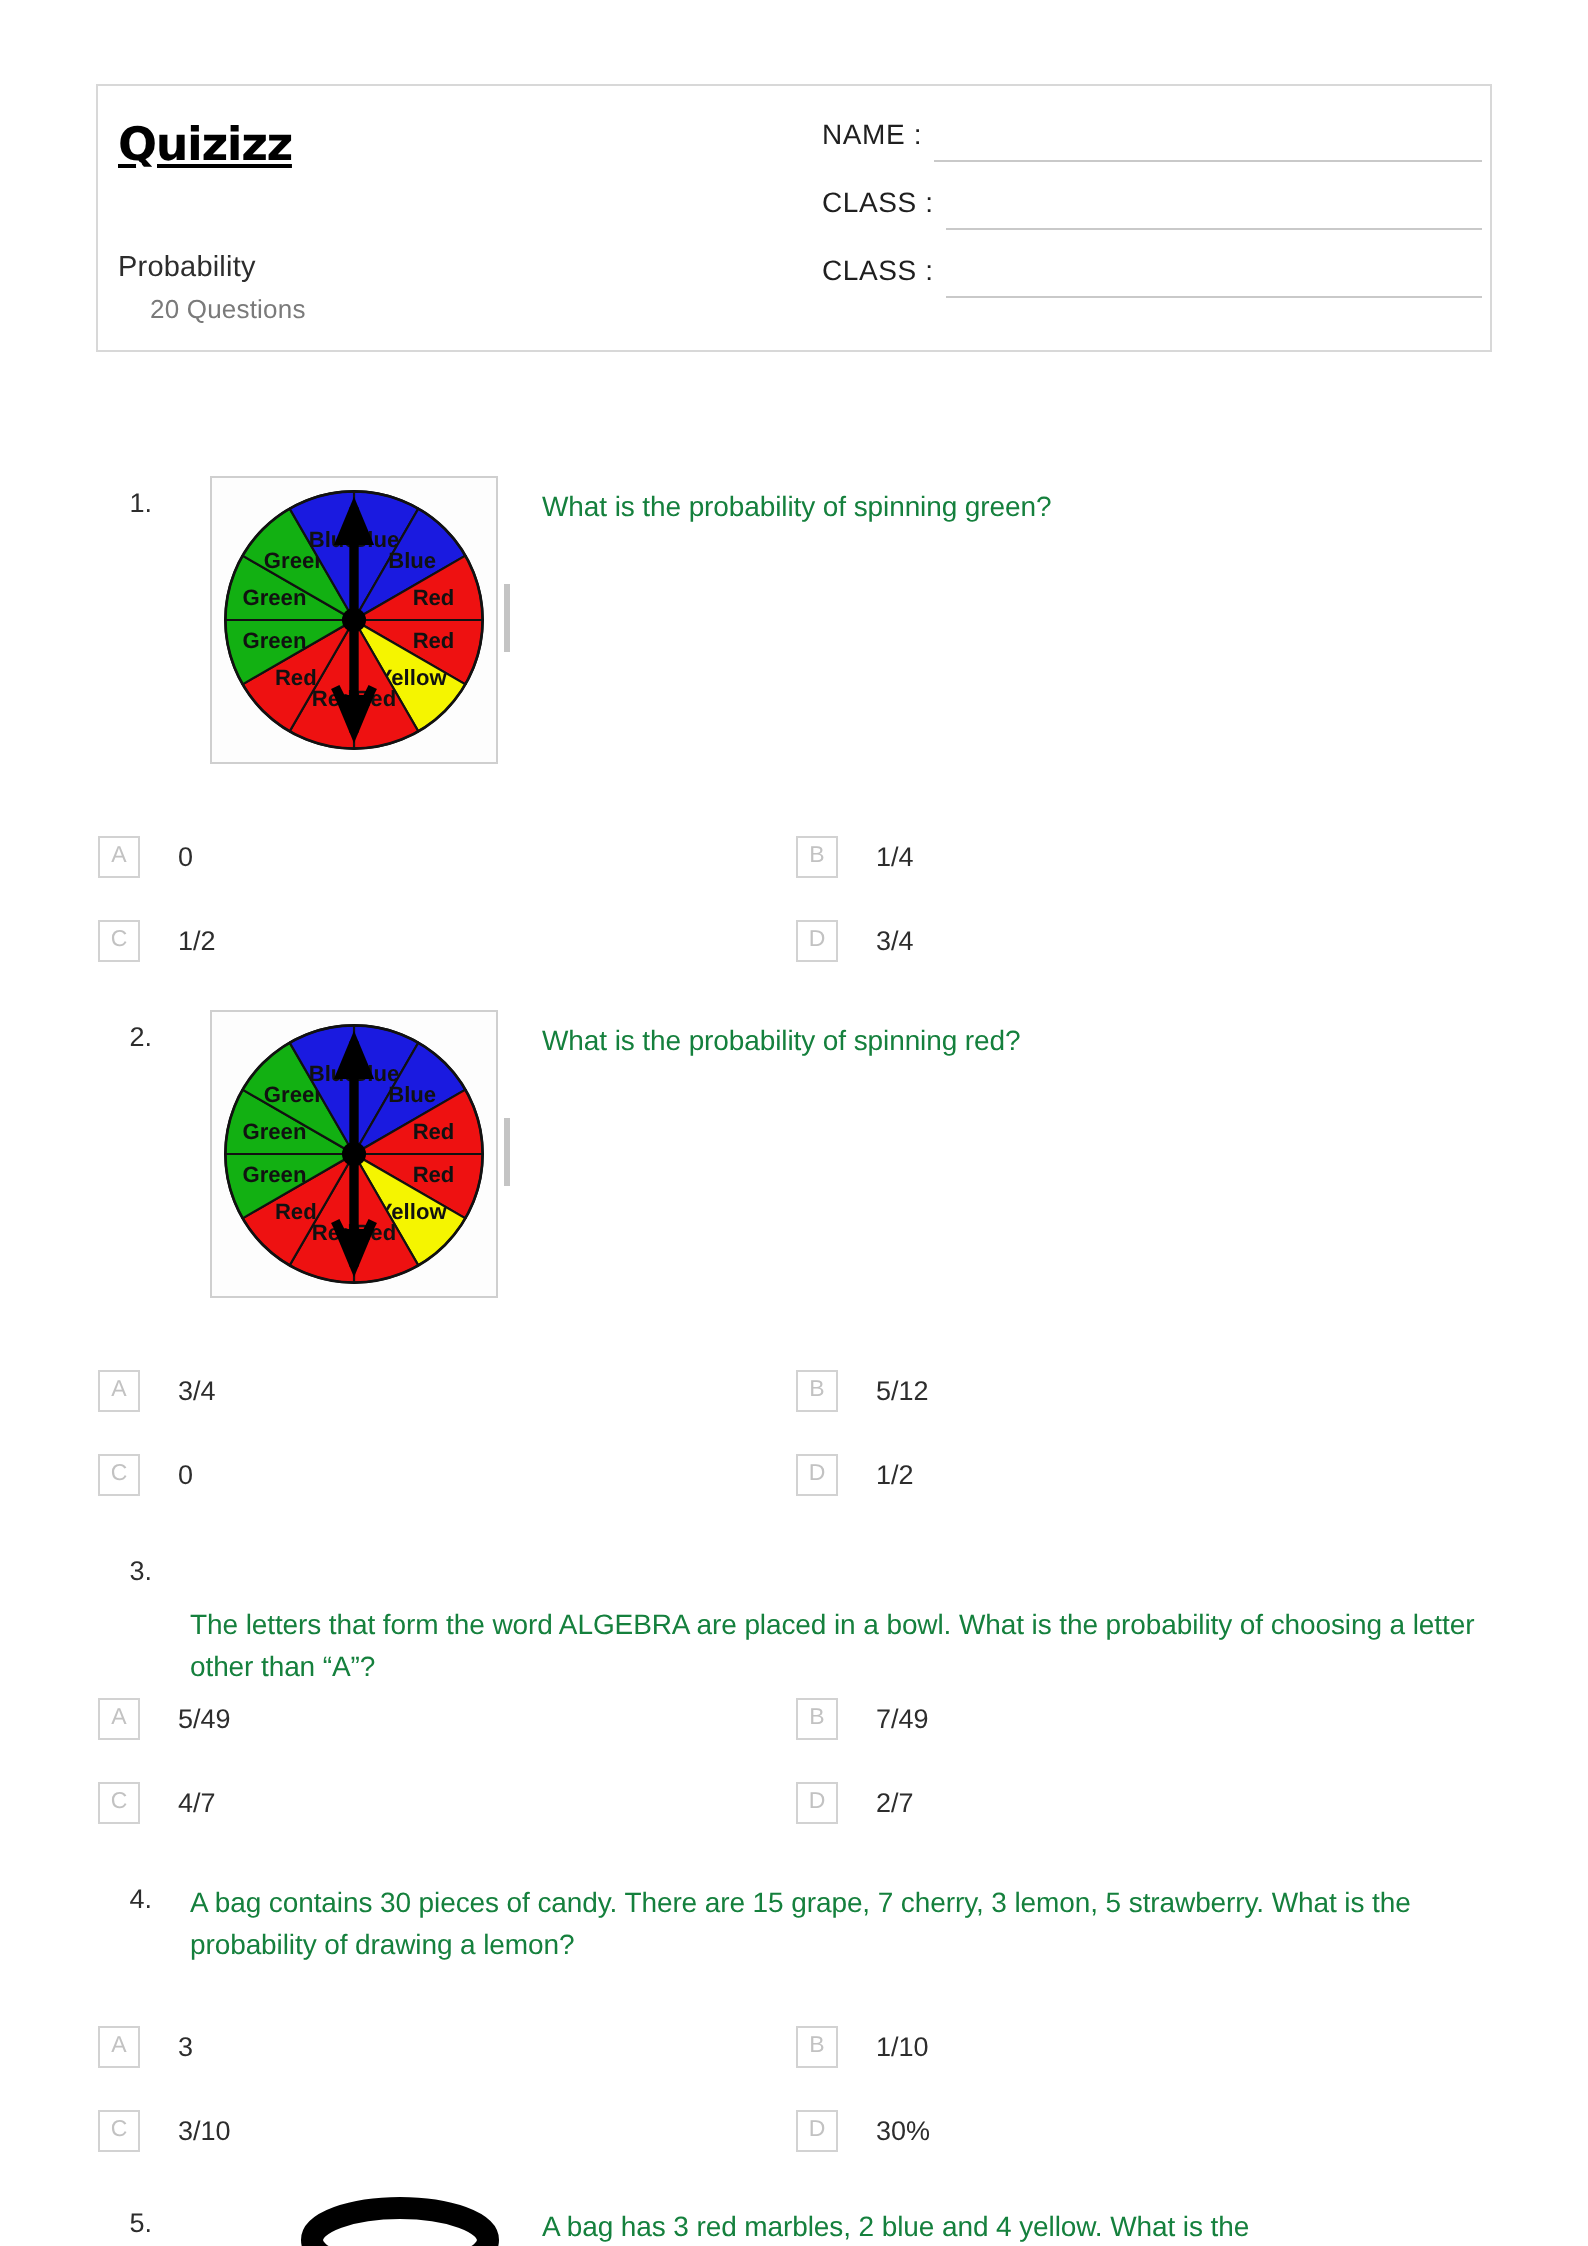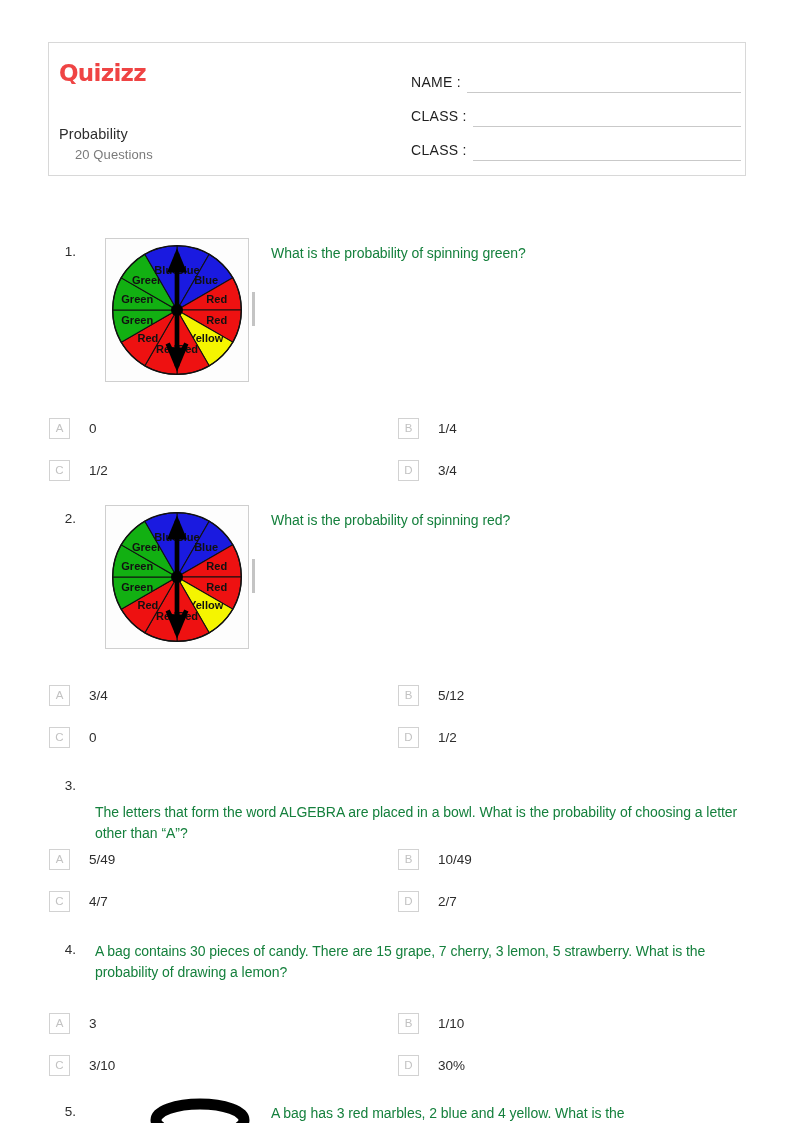--- a/index.html
+++ b/index.html
@@ -28,23 +28,24 @@
     position: absolute;
     left: 0; top: 0;
     width: 360px; height: 100%;
   }
   .logo {
     position: absolute;
     left: 10px; top: 17px;
     font-size: 23px;
     font-weight: bold;
     letter-spacing: -0.7px;
-    color: #ef4444;
+    color: #000000;
     font-family: "DejaVu Sans", sans-serif;
     white-space: nowrap;
+    text-decoration: underline;
   }
   .logo .q-dot {
     position: absolute;
     left: 8.5px; bottom: 1.5px;
     width: 3.6px; height: 3.6px;
     border-radius: 50%;
     background: #ffffff;
   }
   .quiz-title {
     position: absolute;
@@ -63,21 +64,20 @@
 
   .header-right {
     position: absolute;
     left: 362px; top: 16px;
     width: 330px;
   }
   .field-row {
     position: relative;
     height: 34px;
     display: flex;
-    align-items: flex-end;
   }
   .field-label {
     font-size: 14px;
     color: #1f1f1f;
     white-space: nowrap;
     padding-bottom: 3px;
     letter-spacing: 0.3px;
   }
   .field-line {
     flex: 1;
@@ -291,21 +291,21 @@
 
 <div class="qnum" style="left:52px; top:778px;">3.</div>
 <div class="qtext" style="left:95px; top:777px; width:648px;margin-top:25px;">The letters that form the word ALGEBRA are placed in a bowl. What is the probability of choosing a letter other than “A”?</div>
 
 <div class="opt" style="left:49px; top:848px;">
   <span class="opt-letter">A</span>
   <span class="opt-text">5/49</span>
 </div>
 <div class="opt" style="left:398px; top:848px;">
   <span class="opt-letter">B</span>
-  <span class="opt-text">10/49</span>
+  <span class="opt-text">7/49</span>
 </div>
 <div class="opt" style="left:49px; top:890px;">
   <span class="opt-letter">C</span>
   <span class="opt-text">4/7</span>
 </div>
 <div class="opt" style="left:398px; top:890px;">
   <span class="opt-letter">D</span>
   <span class="opt-text">2/7</span>
 </div>
 

